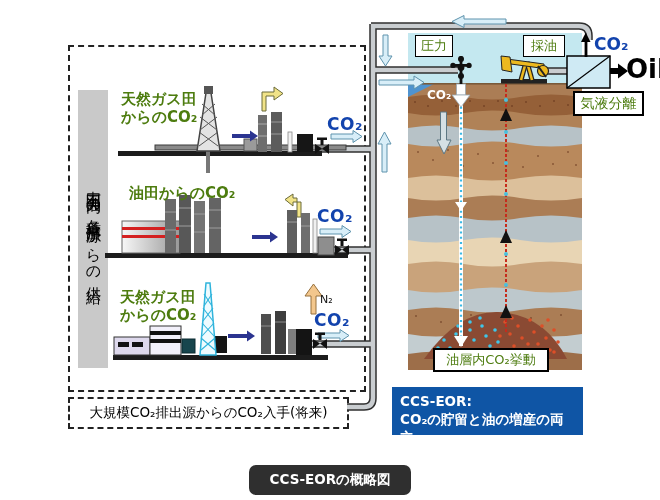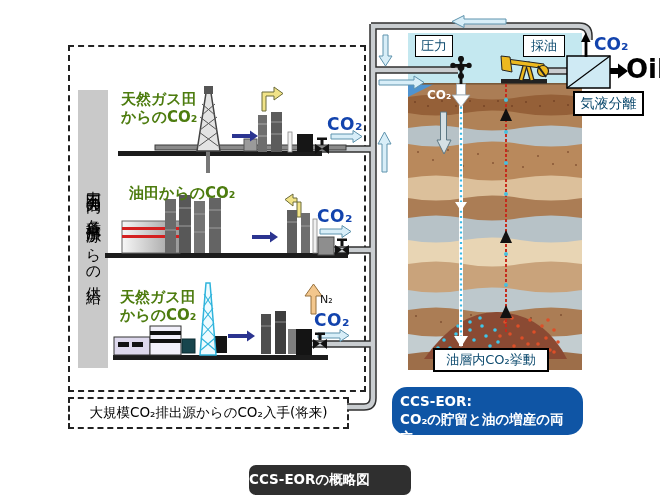--- a/index.html
+++ b/index.html
@@ -2,32 +2,32 @@
 <html><head>
 <meta charset="utf-8">
 <style>
   html,body{margin:0;padding:0;background:#fff;}
   .canvas{position:relative;width:660px;height:500px;background:#fff;overflow:hidden;
           font-family:"DejaVu Sans","Liberation Sans",sans-serif;}
   .abs{position:absolute;}
   .dashed-box{border:2px dashed #222;}
   .src-label{color:#4d7c0f;font-weight:bold;font-size:15px;line-height:1.18;white-space:pre-line;}
   .co2-out{color:#1243ad;font-weight:bold;font-size:17px;letter-spacing:0.5px;}
-  .wbox{background:#fff;border:1px solid #000;text-align:center;font-size:13px;color:#0c4a6e;
+  .wbox{background:#fff;border:1px solid #000;text-align:center;font-size:13px;color:#4d7c0f;
         display:flex;align-items:center;justify-content:center;}
   .wbox.thick{border-width:2px;}
   .vertical-label{writing-mode:vertical-rl;text-orientation:upright;font-size:15px;
         letter-spacing:2px;color:#000;}
   .gray-box{background:#c9c9c9;display:flex;align-items:center;justify-content:center;}
   .future-box{border:2px dashed #222;display:flex;align-items:center;justify-content:center;
         font-size:13.5px;color:#000;}
   .caption-box{background:#0f55a5;color:#fff;font-weight:bold;font-size:13.5px;
         line-height:1.35;padding:5px 8px;box-sizing:border-box;}
   .badge{background:#2f2f2f;color:#fff;font-weight:bold;font-size:13.5px;border-radius:7px;
-        display:flex;align-items:center;}
+        display:flex;align-items:center;justify-content:center;}
   .n2{font-size:11px;color:#111;margin-left:32px;}
   .co2-white{color:#fff;font-weight:bold;font-size:12px;}
   .co2-recycle{color:#1243ad;font-weight:bold;font-size:17px;}
   .oil{color:#000;font-weight:bold;font-size:26px;}
 </style>
 </head>
 <body>
 
 <div class="canvas">
 
@@ -380,21 +380,21 @@
   <div class="abs wbox thick" style="left:573px;top:91px;width:67px;height:21px;font-size:14px;">
     <span>気液分離</span>
   </div>
 
   <div class="abs co2-white" style="left:427px;top:88px;">CO₂</div>
 
   <div class="abs wbox thick" style="left:433px;top:348px;width:112px;height:20px;">
     <span>油層内CO₂挙動</span>
   </div>
 
-  <div class="abs caption-box" style="left:392px;top:387px;width:191px;height:48px;border-radius:15px;">
+  <div class="abs caption-box" style="left:392px;top:387px;width:191px;height:48px;">
     <div>CCS-EOR:</div>
     <div>CO₂の貯留と油の増産の両立</div>
   </div>
 
   <div class="abs badge" style="left:249px;top:465px;width:162px;height:30px;">
     <span>CCS-EORの概略図</span>
   </div>
 
 </div>
 

